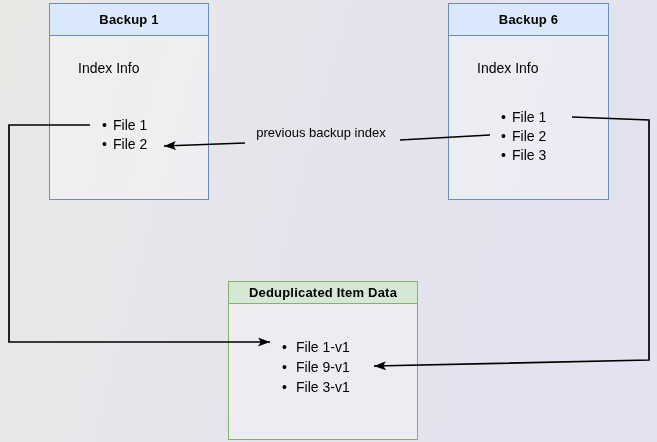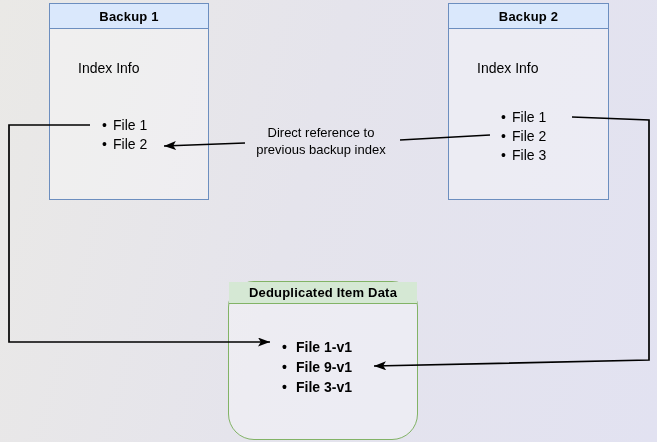--- a/index.html
+++ b/index.html
@@ -14,29 +14,29 @@
     width:657px;height:442px;
     background:linear-gradient(105deg,#eae9e6 0%,#e5e4ec 45%,#e2e2f1 100%);
   }
   .node{
     position:absolute;
     border:1.5px solid;
     background:rgba(255,255,255,0.32);
     box-sizing:border-box;
   }
   .node.blue{border-color:var(--backup_border,#6c8ebf);}
-  .node.green{border-color:var(--dedup_border,#82b366);border-radius:26px;}
+  .node.green{border-color:var(--dedup_border,#82b366);}
   .node-header{
     position:absolute;left:0;top:0;right:0;
     display:flex;align-items:center;justify-content:center;
     font-weight:bold;font-size:13px;letter-spacing:0.2px;
     box-sizing:border-box;
   }
   .blue .node-header{
-    height:25px;
+    height:32px;
     background:var(--backup_header_fill,#dae8fc);
     border-bottom:1.5px solid var(--backup_border,#6c8ebf);
     text-align:right;
   }
   .green .node-header{
     height:22px;
     background:var(--dedup_header_fill,#d5e8d4);
     border-bottom:1.5px solid var(--dedup_border,#82b366);
   }
   .section-label{
@@ -56,21 +56,21 @@
     content:"\2022";
     position:absolute;left:0;top:0;
     font-size:14px;
   }
   #backup1-box{left:49px;top:3px;width:160px;height:197px;}
   #backup1-box ul.file-list{left:52px;top:112px;}
   #backup2-box{left:448px;top:3px;width:161px;height:197px;}
   #backup2-box ul.file-list{left:52px;top:104px;}
   #dedup-box{left:228px;top:281px;width:190px;height:159px;}
   #dedup-box ul.file-list{left:53px;top:55px;}
-  #dedup-box ul.file-list li{line-height:20px;padding-left:14px;font-weight:bold;}
+  #dedup-box ul.file-list li{line-height:20px;padding-left:14px;}
   .edge-label{
     position:absolute;left:231px;top:124px;width:180px;
     text-align:center;font-size:13px;line-height:17px;
   }
   #arrow-layer{
     position:absolute;left:0;top:0;width:657px;height:442px;
     pointer-events:none;
   }
   #arrow-layer path.connector{
     fill:none;
@@ -86,40 +86,39 @@
   <div class="node blue" id="backup1-box">
     <div class="node-header">Backup 1</div>
     <div class="section-label">Index Info</div>
     <ul class="file-list">
       <li>File 1</li>
       <li>File 2</li>
     </ul>
   </div>
 
   <div class="node blue" id="backup2-box">
-    <div class="node-header">Backup 2</div>
+    <div class="node-header">Backup 6</div>
     <div class="section-label">Index Info</div>
     <ul class="file-list">
       <li>File 1</li>
       <li>File 2</li>
       <li>File 3</li>
     </ul>
   </div>
 
   <div class="node green" id="dedup-box">
     <div class="node-header">Deduplicated Item Data</div>
     <ul class="file-list">
       <li>File 1-v1</li>
       <li>File 9-v1</li>
       <li>File 3-v1</li>
     </ul>
   </div>
 
   <div class="edge-label">
-    <div>Direct reference to</div>
     <div>previous backup index</div>
   </div>
 
   <svg id="arrow-layer" viewBox="0 0 657 442" xmlns="http://www.w3.org/2000/svg">
     <defs>
       <marker id="arrowhead" markerWidth="13" markerHeight="10" refX="12" refY="4.5" orient="auto" markerUnits="userSpaceOnUse">
         <path d="M0,0 L12,4.5 L0,9 L2.8,4.5 Z" fill="#000"></path>
       </marker>
     </defs>
     <path class="connector" d="M90,125 L9,125 L9,342 L270,342" marker-end="url(#arrowhead)"></path>

